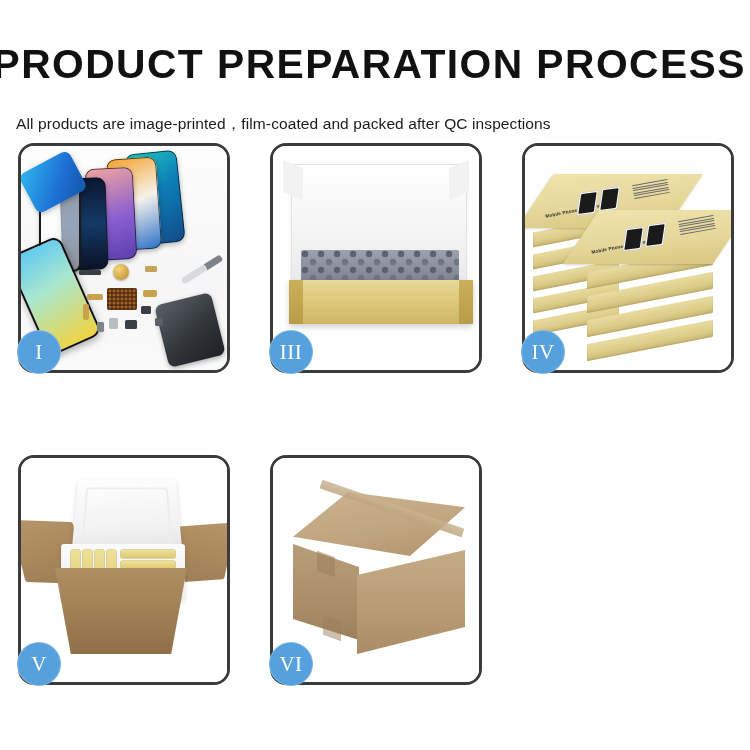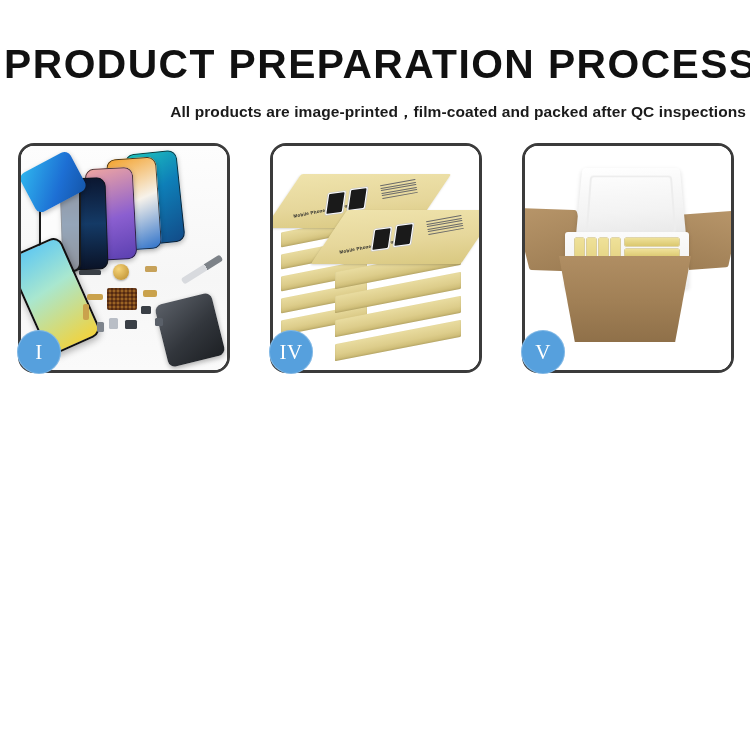--- a/index.html
+++ b/index.html
@@ -6,39 +6,39 @@
   body{
     width:750px;height:750px;
     background:#ffffff;
     font-family:"Liberation Sans", sans-serif;
     overflow:hidden;
     position:relative;
   }
   .page{position:absolute;inset:0;}
 
   
-  .header{position:absolute;left:0;top:0;width:750px;text-align:right;}
+  .header{position:absolute;left:0;top:0;width:750px;text-align:left;}
   .title{
     margin:0;
     font-size:40px;
     line-height:1;
     letter-spacing:1.4px;
     font-weight:700;
     color:#111111;
     padding-top:44px;
     font-family:"Liberation Sans", sans-serif;
     transform:scaleX(1.02);
   }
   .subtitle{
-    margin:4px;
+    margin:16px;
     padding-top:14px;
     font-size:15.5px;
     color:#1b1b1b;
     letter-spacing:0.1px;
-    font-weight:700;
+    font-weight:400;
   }
 
   
   .grid{
     position:absolute;
     left:18px;top:143px;
     width:716px;height:542px;
     display:grid;
     grid-template-columns:212px 212px 212px;
     grid-template-rows:230px 230px;
@@ -273,20 +273,35 @@
           <div class="tinypart" style="left:104px;top:174px;width:12px;height:9px;"></div>
           <div class="tinypart" style="left:76px;top:176px;width:7px;height:10px;background:#7e848c;"></div>
           <div class="tinypart" style="left:134px;top:172px;width:8px;height:8px;background:#5a6069;"></div>
           <div class="screwdriver"></div>
         </div>
       </div>
       <div class="badge">I</div>
     </div>
 
 
+    <div class="panel">
+      <div class="panel-inner">
+        <div class="scene3">
+          <div class="lid3"></div>
+          <div class="lid3flapL"></div>
+          <div class="lid3flapR"></div>
+          <div class="foam3"></div>
+          <div class="tray3">
+            <div class="edgeL"></div>
+            <div class="edgeR"></div>
+          </div>
+        </div>
+      </div>
+      <div class="badge">III</div>
+    </div>
 
     <div class="panel">
       <div class="panel-inner">
         <div class="scene4">
           <div class="stack">
 
             <div class="bxside" style="left:2px;top:56px;width:86px;height:15px;"></div>
             <div class="bxside" style="left:2px;top:78px;width:86px;height:15px;"></div>
             <div class="bxside" style="left:2px;top:100px;width:86px;height:15px;"></div>
             <div class="bxside" style="left:2px;top:122px;width:86px;height:15px;"></div>
@@ -356,15 +371,28 @@
             <div class="ybx" style="left:60px;top:17px;width:54px;height:8px;"></div>
             <div class="ybx" style="left:60px;top:28px;width:54px;height:8px;"></div>
             <div class="ybx" style="left:60px;top:39px;width:54px;height:8px;"></div>
           </div>
           <div class="c5body"></div>
         </div>
       </div>
       <div class="badge">V</div>
     </div>
 
+    <div class="panel">
+      <div class="panel-inner">
+        <div class="scene6">
+          <div class="c6top"></div>
+          <div class="tape6"></div>
+          <div class="c6left"></div>
+          <div class="c6right"></div>
+          <div class="tab6a"></div>
+          <div class="tab6b"></div>
+        </div>
+      </div>
+      <div class="badge">VI</div>
+    </div>
 
   </div>
 </div>
 
 </body></html>

